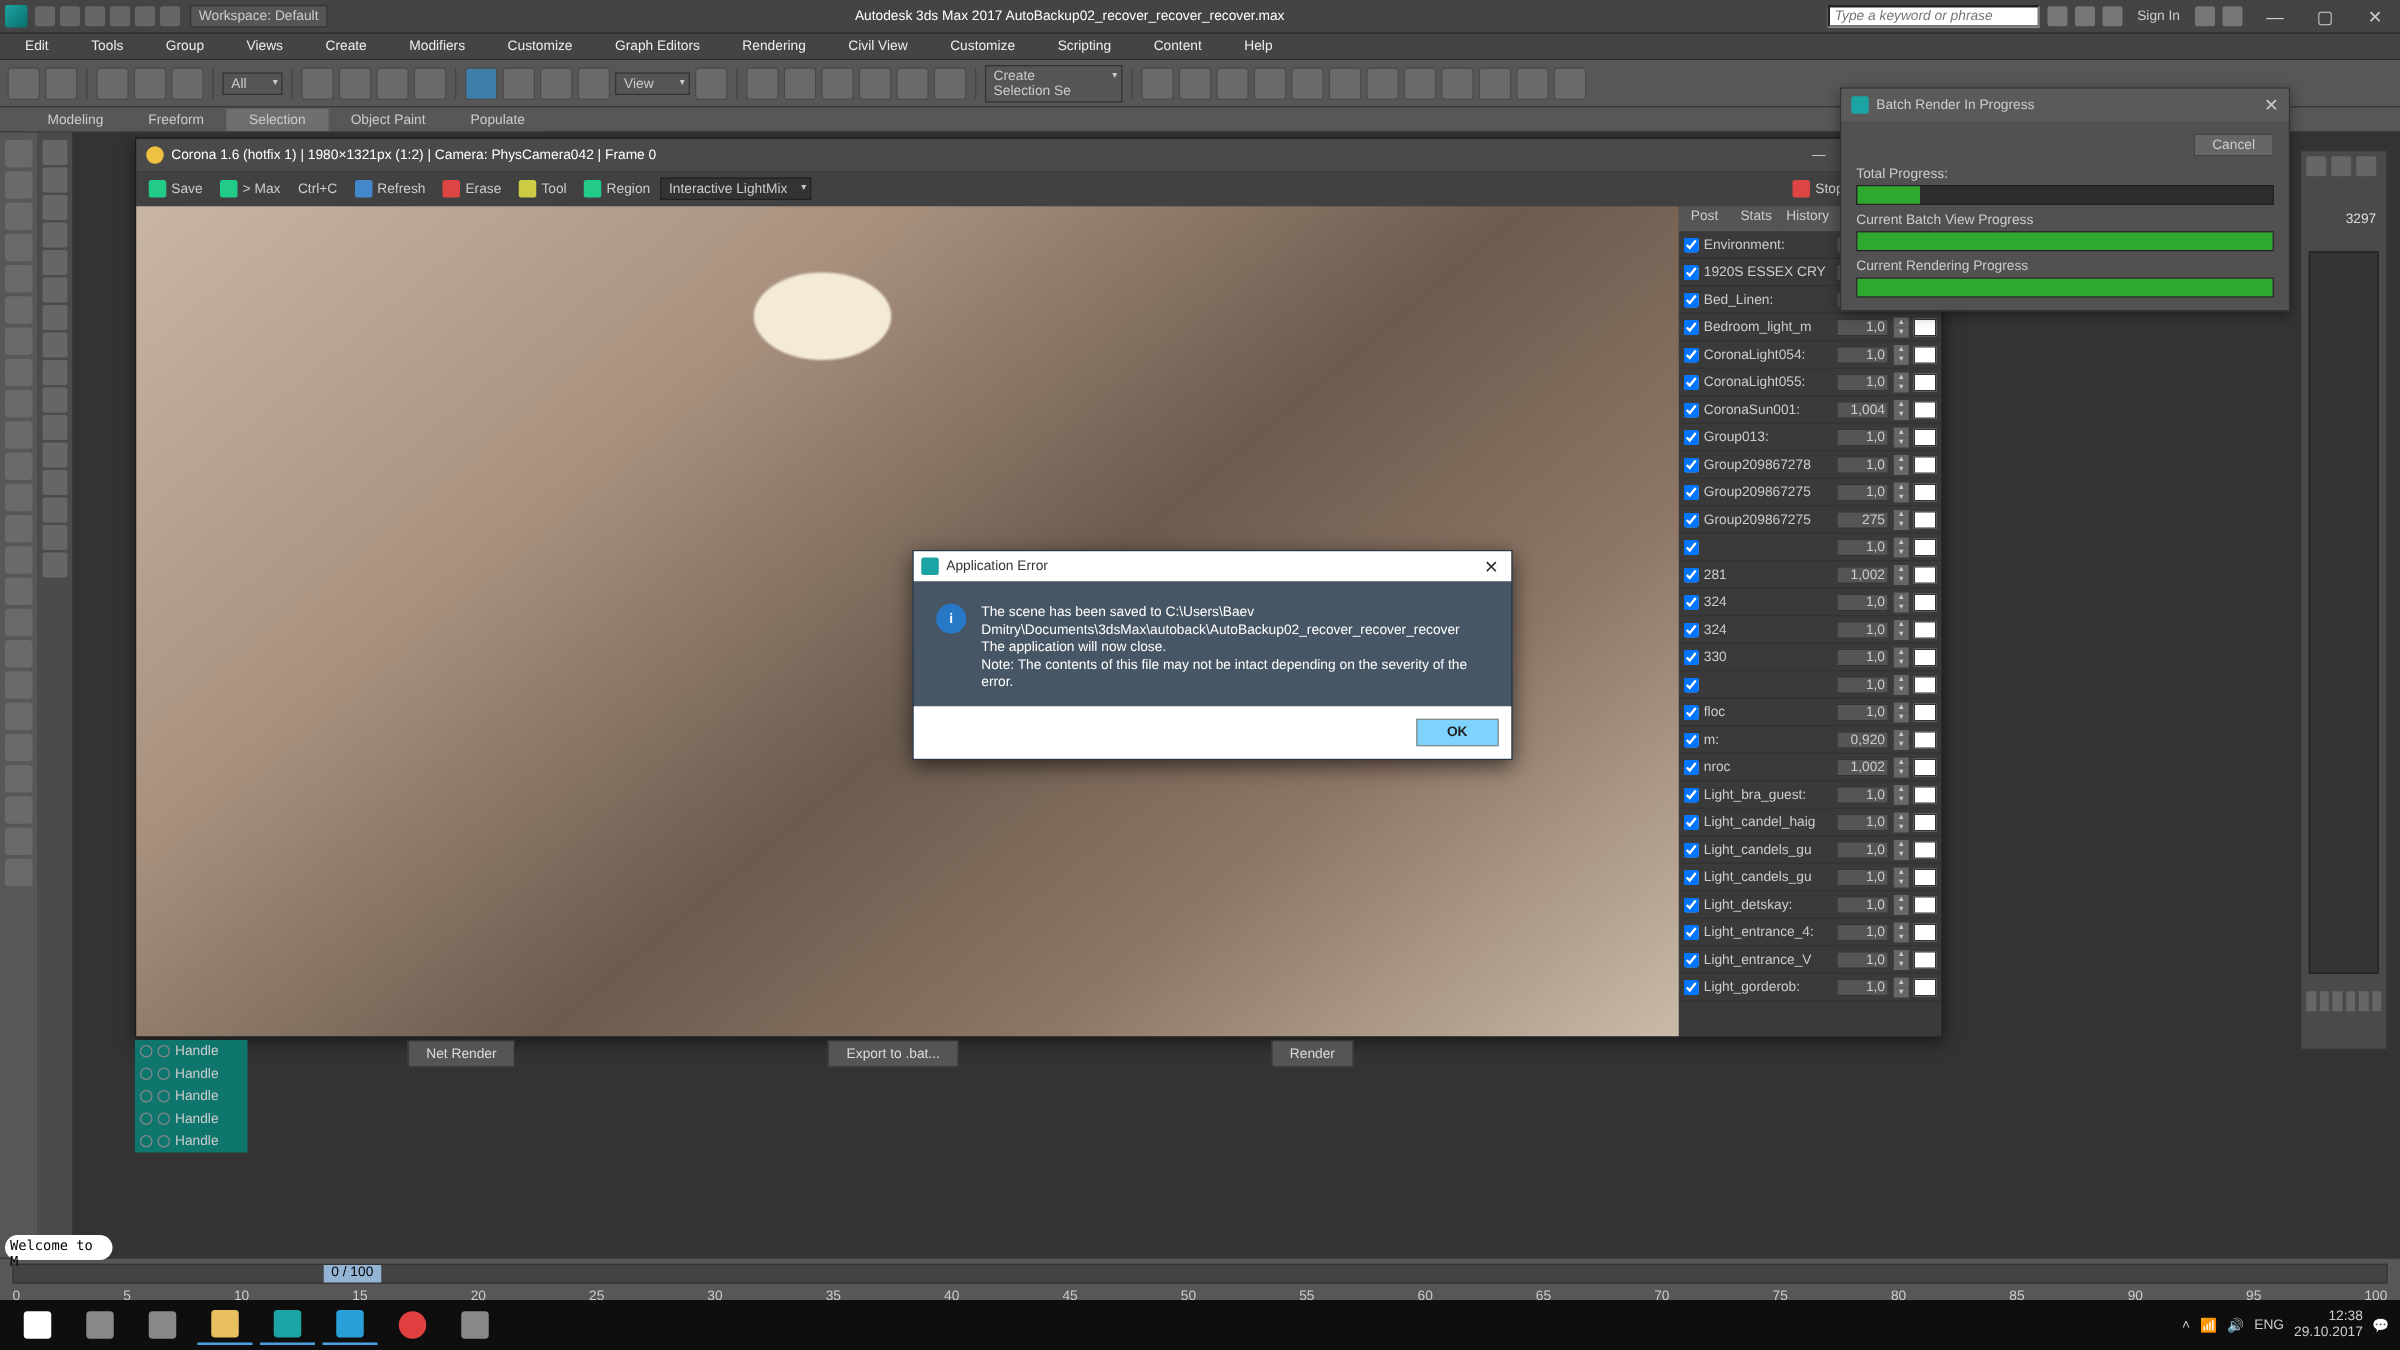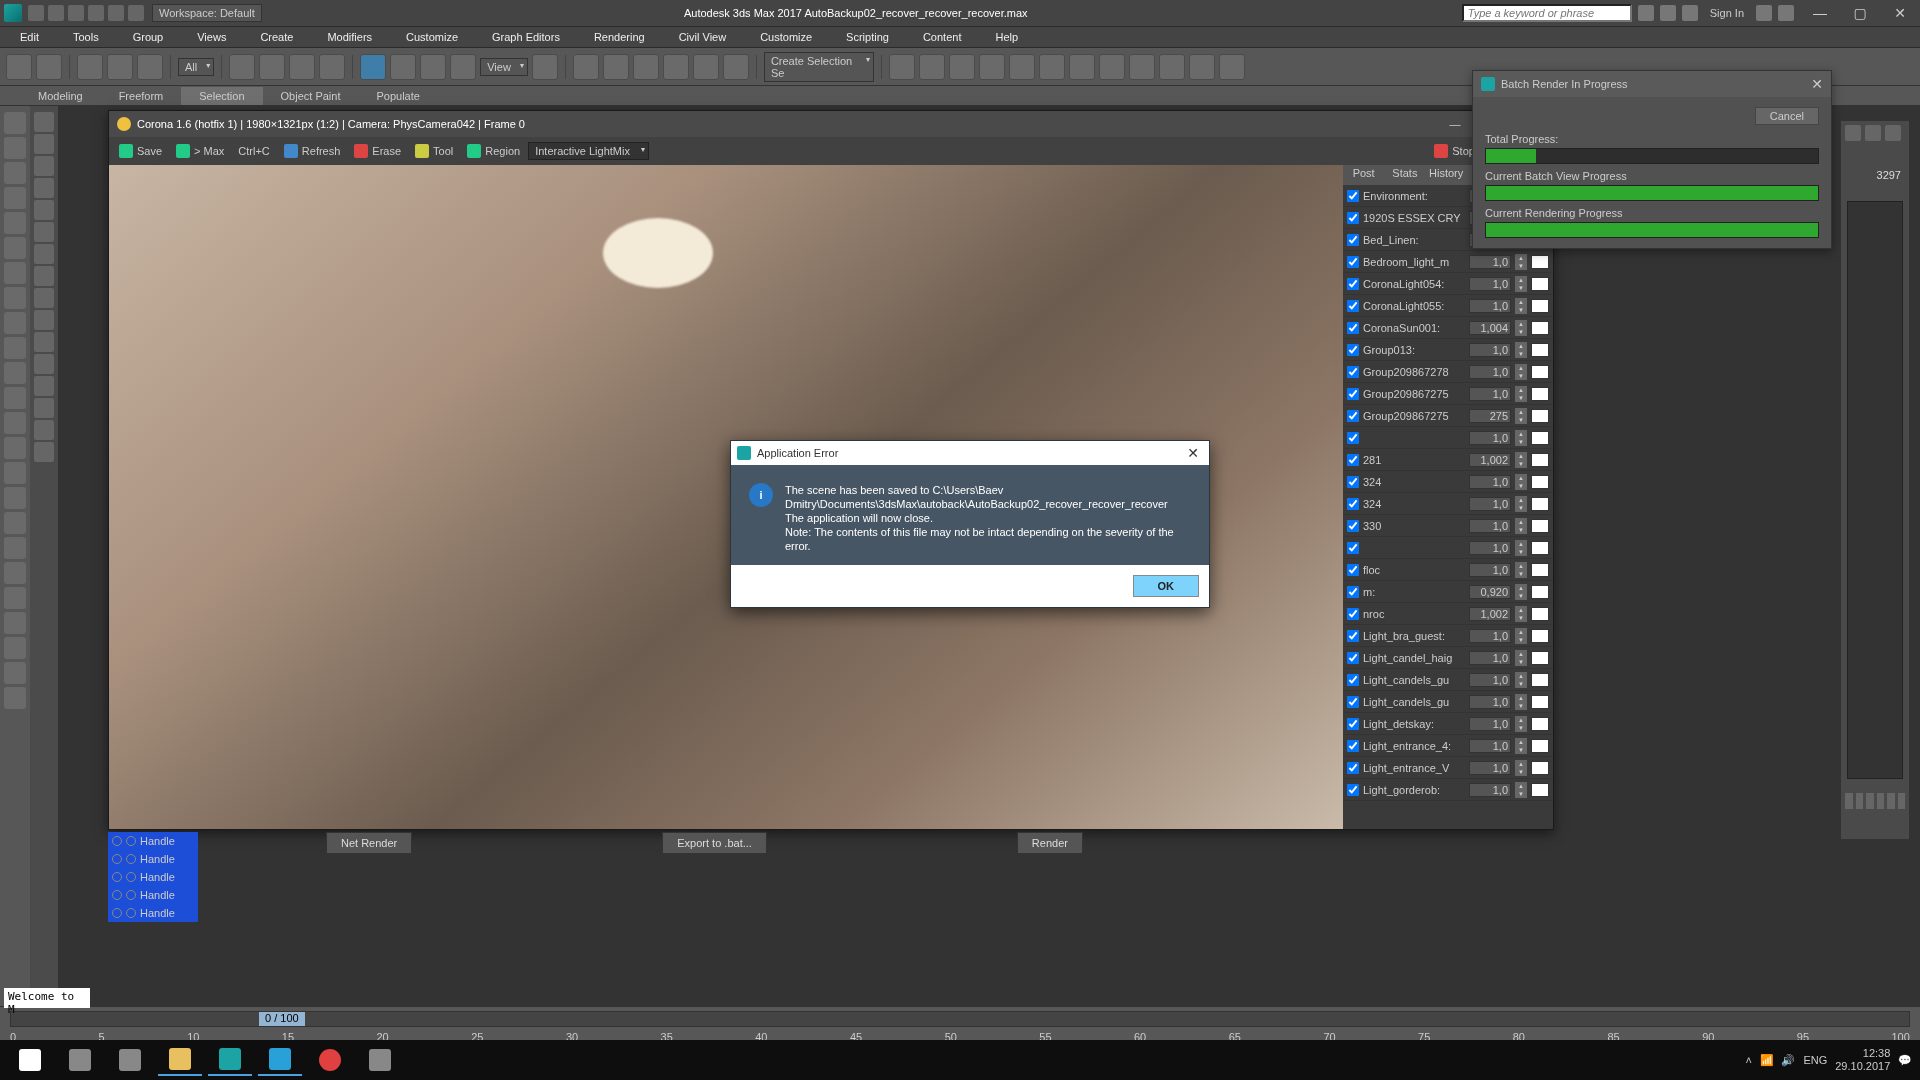--- a/index.html
+++ b/index.html
@@ -20,21 +20,21 @@
 
 
 .menubar { background: #444; height: 22px; display: flex; align-items: center; padding-left: 10px; gap: 14px; border-top: 1px solid #2a2a2a; border-bottom: 1px solid #2a2a2a;}
 .menubar .mi { padding: 2px 10px; color: #eee; }
 
 
 .main-toolbar { background: #575757; height: 38px; display: flex; align-items: center; padding: 0 6px; gap: 4px; border-bottom: 1px solid #333;}
 .main-toolbar .tbtn { width: 26px; height: 26px; background: #6a6a6a; border-radius: 3px; border: 1px solid #4b4b4b;}
 .main-toolbar .tbtn.active { background: #3e7ea8; }
 .main-toolbar .sep { width: 1px; height: 24px; background: #444; margin: 0 3px;}
-.main-toolbar .dd { background: #555; border: 1px solid #333; padding: 2px 16px 2px 6px; position: relative;}
+.main-toolbar .dd { background: #555; border: 1px solid #333; padding: 2px 28px 2px 6px; position: relative;}
 .main-toolbar .dd::after { content:"▾"; position:absolute; right:3px; top:2px; font-size:8px;}
 
 
 .ribbon { background: #575757; height: 20px; display: flex; align-items: center; padding-left: 20px; gap: 0; border-bottom: 1px solid #333;}
 .ribbon .rt { padding: 3px 18px; background: #575757;}
 .ribbon .rt.active { background: #6f6f6f;}
 
 
 .content { position: relative; height: calc(100% - 26px - 22px - 38px - 20px - 44px - 30px); display: flex;}
 .left-tools { width: 30px; background: #575757; display: flex; flex-direction: column; gap: 3px; padding-top: 6px; align-items: center;}
@@ -68,21 +68,21 @@
 .corona .side .list { flex:1; overflow:hidden; background:#3a3a3a;}
 .corona .side .row { display:flex; align-items:center; height:22px; padding:0 4px; gap:4px; border-bottom:1px solid #333;}
 .corona .side .row input[type=checkbox]{ width:12px; height:12px;}
 .corona .side .row .name { flex:1; white-space:nowrap; overflow:hidden;}
 .corona .side .row .val { width:42px; background:#555; border:1px solid #333; text-align:right; padding:0 2px;}
 .corona .side .row .step { width:12px; display:flex; flex-direction:column;}
 .corona .side .row .step span { height:8px; background:#666; font-size:6px; text-align:center; line-height:8px;}
 .corona .side .row .swatch { width:18px; height:14px; background:#fff; border:1px solid #333;}
 
 
-.handle-list { position:absolute; left:108px; top: 832px; width: 90px; background:#1d4ed8;}
+.handle-list { position:absolute; left:108px; top: 832px; width: 90px; background:#0f766e;}
 .handle-list .hr { height:18px; display:flex; align-items:center; gap:4px; padding:0 4px;}
 .handle-list .hr .hi { width:10px; height:10px; border:1px solid #888; border-radius:50%;}
 
 
 .bottom-btns { position:absolute; left:326px; top:832px; display:flex; gap:250px;}
 .bottom-btns button { background:#555; border:1px solid #333; padding:4px 14px; color:#ddd;}
 
 
 .timeline { height: 44px; background:#575757; border-top:1px solid #333; padding: 4px 10px;}
 .timeline .slider { height:16px; background:#444; border:1px solid #333; position:relative;}
@@ -135,21 +135,21 @@
 
 .taskbar { position:absolute; bottom:0; left:0; right:0; height:40px; background:#0e0e0e; display:flex; align-items:center; padding:0 8px; gap:6px;}
 .taskbar .tb { width:44px; height:32px; display:flex; align-items:center; justify-content:center;}
 .taskbar .tb .ico { width:22px; height:22px; background:#888; border-radius:3px;}
 .taskbar .tb.active { border-bottom:2px solid #4aa3e0;}
 .taskbar .fill{flex:1;}
 .taskbar .tray { display:flex; align-items:center; gap:8px; color:#fff;}
 .taskbar .clock { text-align:right; line-height:13px; font-size:11px; color:#fff;}
 
 
-.welcome { position:absolute; left:4px; bottom:72px; width:86px; height:20px; background:#fff; color:#000; padding:2px 4px; font-family: monospace;}
+.welcome { position:absolute; left:4px; bottom:72px; width:86px; height:20px; background:#fff; color:#000; padding:2px 4px; font-family: monospace; border-radius: 10px;}
 </style>
 </head>
 <body>
 
 <div class="titlebar">
   <div class="app-icon"></div>
   <div class="qat">
     <div class="icon"></div>
     <div class="icon"></div>
     <div class="icon"></div>

